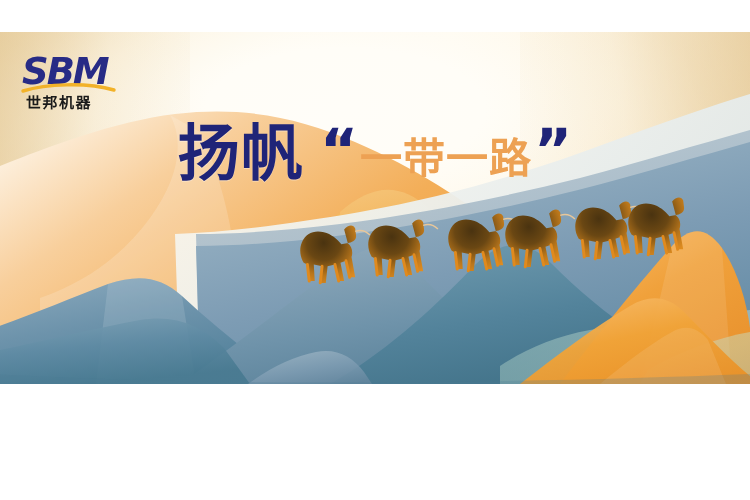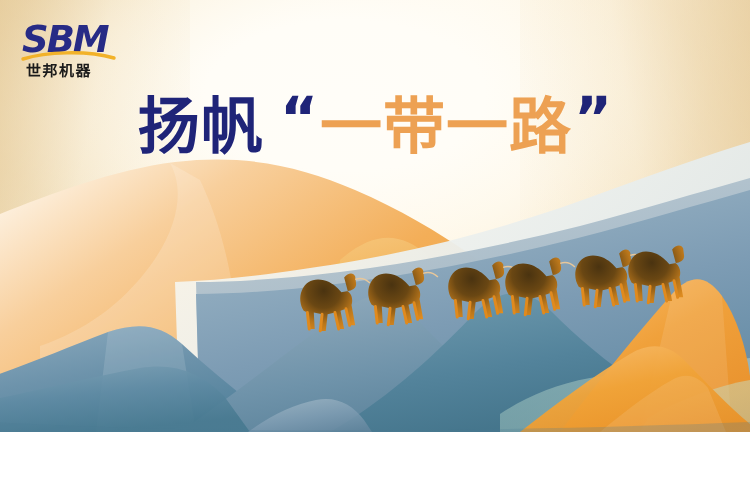--- a/index.html
+++ b/index.html
@@ -8,23 +8,24 @@
     padding: 0;
     background: #ffffff;
   }
   body {
     font-family: "Liberation Sans", "DejaVu Sans", sans-serif;
   }
 
   #banner {
     position: relative;
     width: 750px;
-    height: 432px;
+    height: 352px;
     overflow: hidden;
     user-select: none;
+    margin-top: 32px;
   }
 
   
   .sky {
     position: absolute;
     inset: 0;
     background:
       radial-gradient(ellipse 62% 58% at 46% 22%,
         #fffdf8 0%, #fffdf7 30%, rgba(255,250,238,0.75) 55%,
         rgba(252,240,215,0.35) 78%, rgba(249,233,200,0.0) 100%),
@@ -81,21 +82,21 @@
   
   .headline {
     position: absolute;
     left: 0; top: 96px;
     width: 750px;
     text-align: center;
     line-height: 1;
     white-space: nowrap;
   }
   .headline .hl-main {
-    font-family: Liberation Sans, sans-serif;
+    font-family: Liberation Mono, monospace;
     font-size: 62px;
     font-weight: 900;
     letter-spacing: 1px;
     color: #1f2478;
     display: inline-block;
     vertical-align: middle;
     text-shadow: 0 1px 0 rgba(255,255,255,0.35);
   }
   .headline .hl-quote {
     font-family: "DejaVu Sans", "Liberation Sans", sans-serif;
@@ -104,21 +105,21 @@
     color: #1f2478;
     display: inline-block;
     vertical-align: middle;
     position: relative;
     top: -8px;
   }
   .headline .hl-quote.open { margin-left: 16px; margin-right: 2px; }
   .headline .hl-quote.close { margin-left: 2px; }
   .headline .hl-accent {
     font-family: "DejaVu Sans", "Liberation Sans", sans-serif;
-    font-size: 62px;
+    font-size: 42px;
     font-weight: 900;
     letter-spacing: 1px;
     color: #eda153;
     display: inline-block;
     vertical-align: middle;
   }
 
   .subline {
     position: absolute;
     left: 0; top: 196px;

